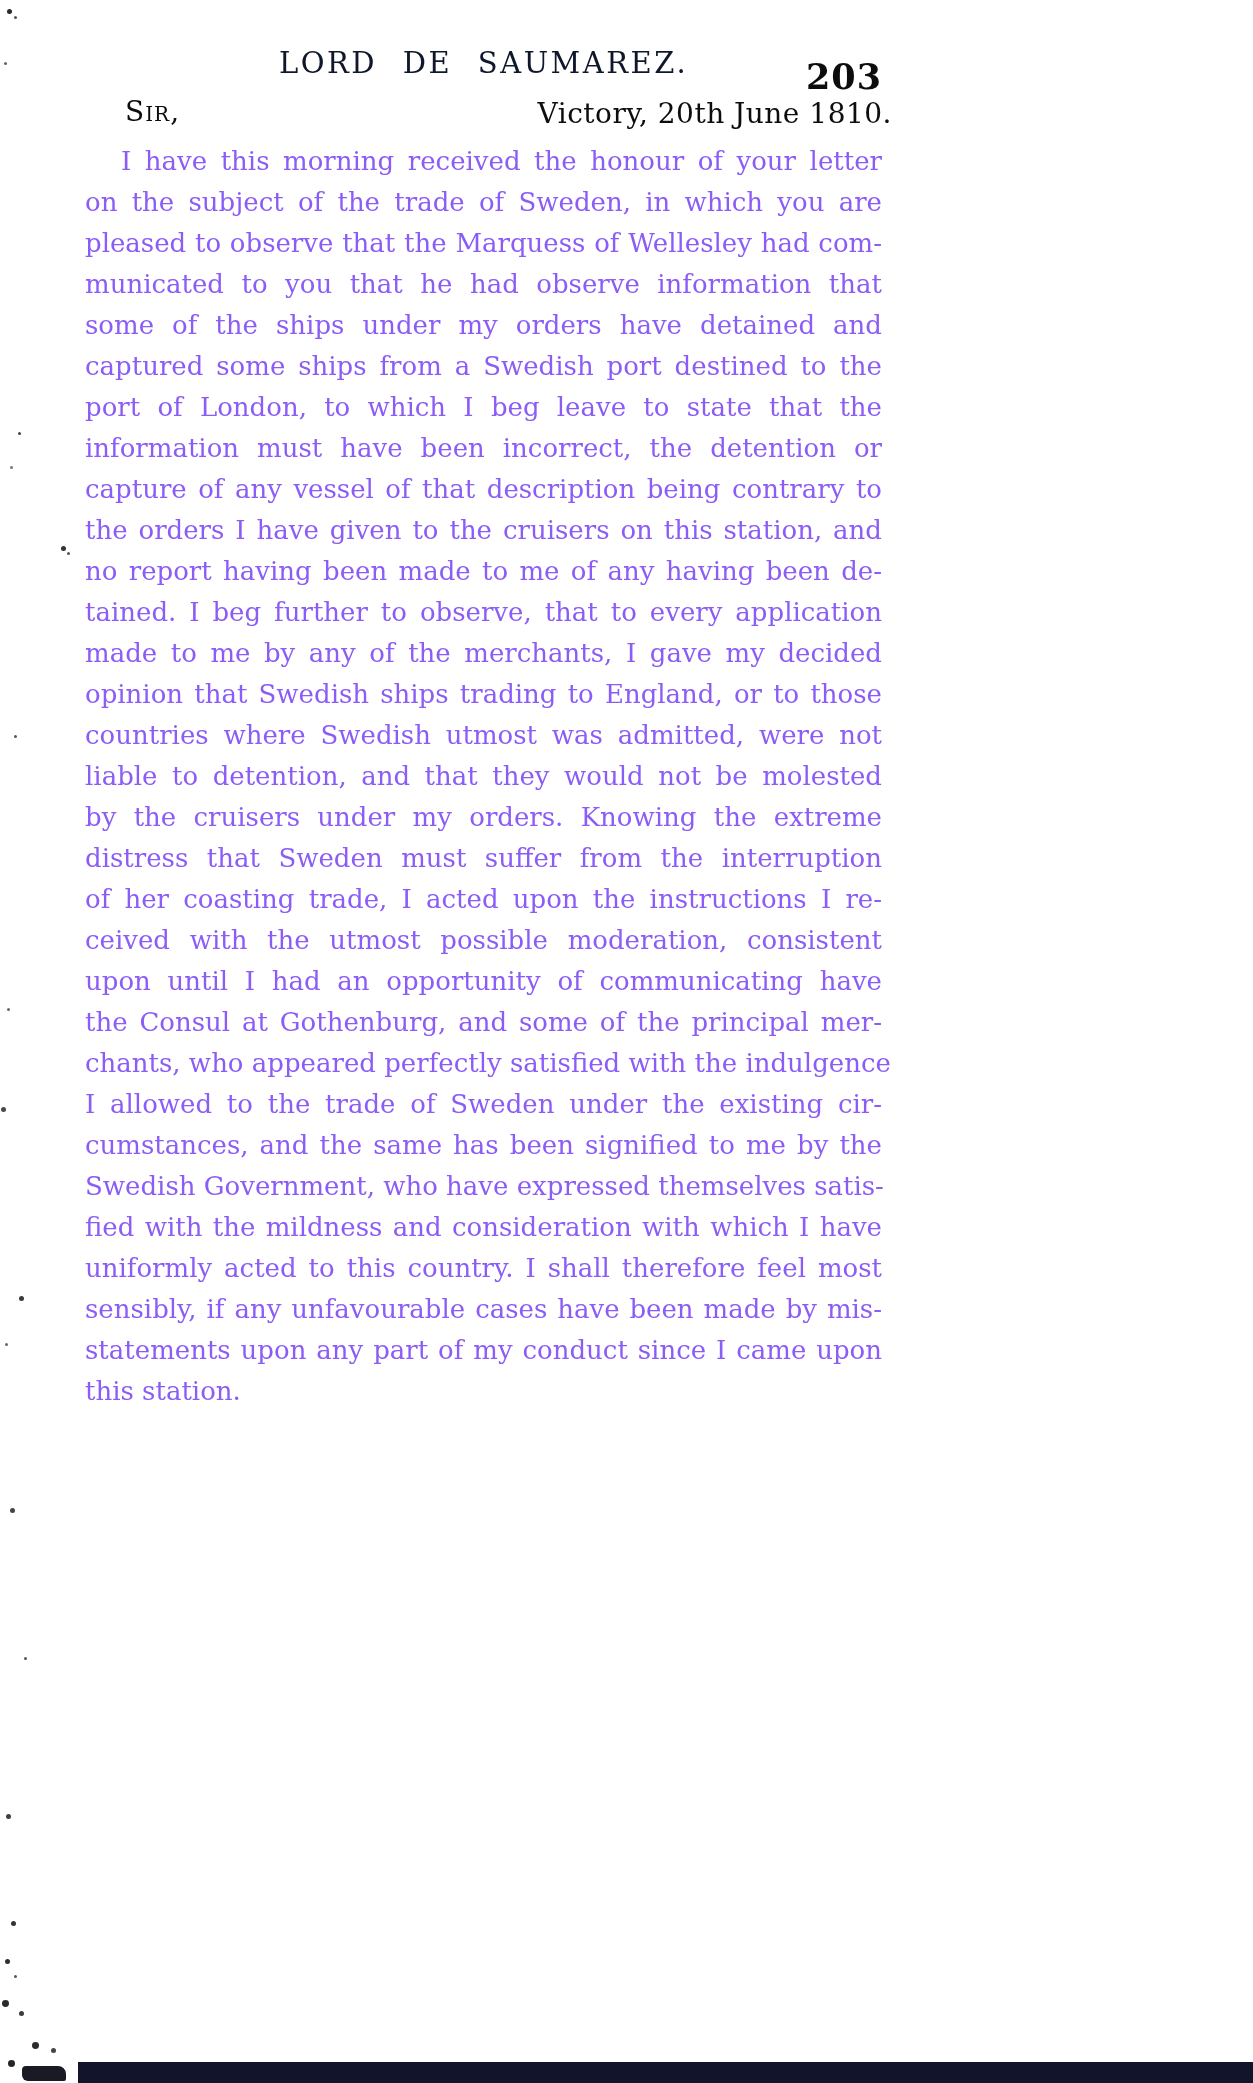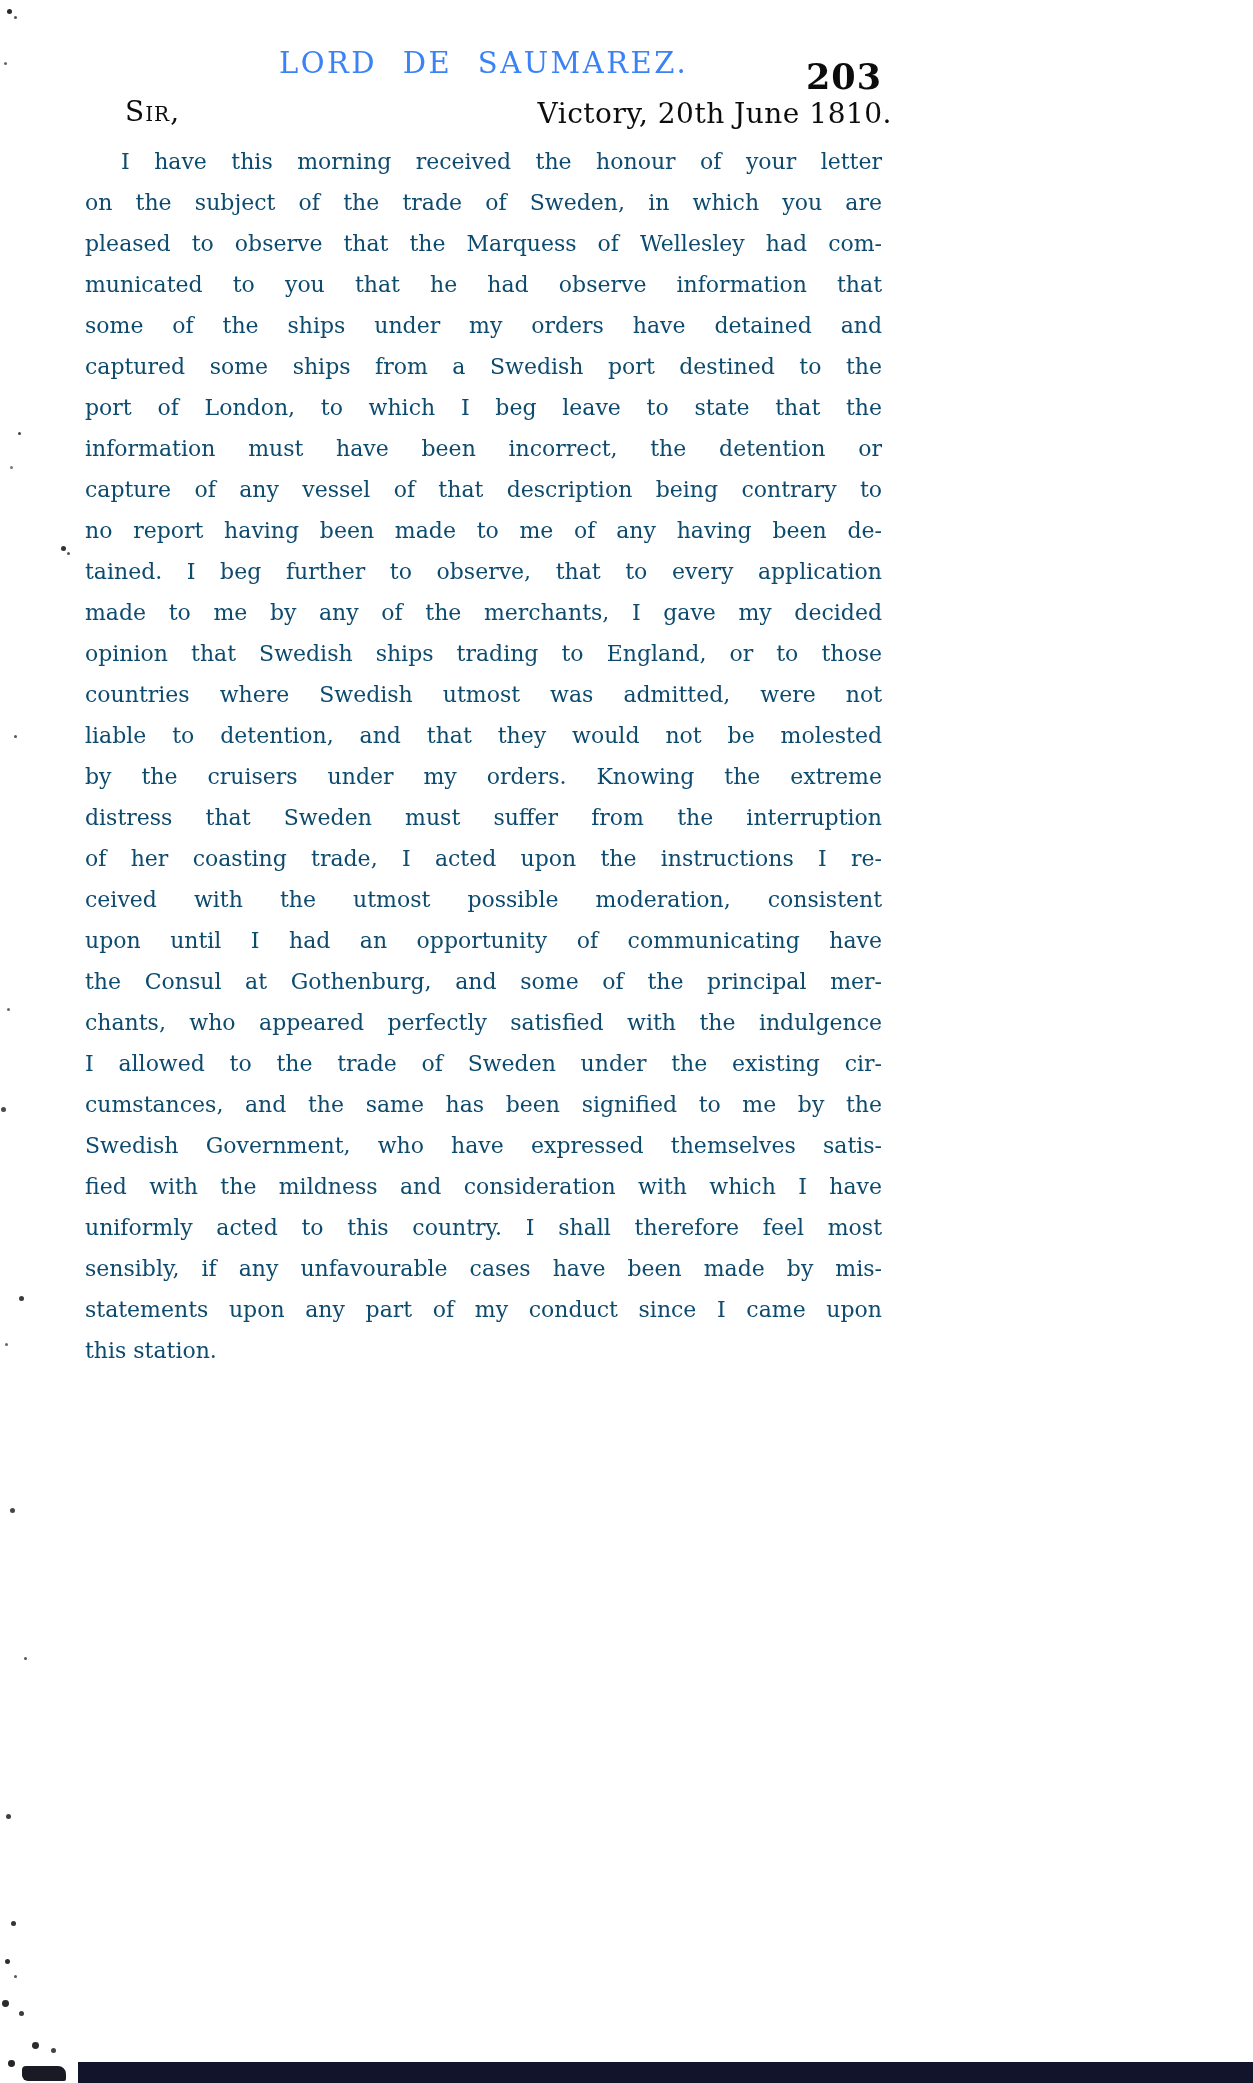--- a/index.html
+++ b/index.html
@@ -13,21 +13,21 @@
   }
   .page{position:absolute;inset:0;background:#fff;}
   
   .header{
     position:absolute;left:85px;top:44px;width:797px;height:40px;
   }
   .running-title{
     position:absolute;left:0;right:0;top:2px;
     text-align:center;
     font-size:29px;letter-spacing:2.5px;word-spacing:14px;
-    color:#3b82f6;
+    color:#0f172a;
   }
   .page-number{
     position:absolute;right:0;top:12px;
     font-size:35px;font-weight:bold;letter-spacing:1px;
     color:#0c0c0c;
   }
   
   .sir-row{
     position:absolute;left:85px;top:95px;width:797px;height:40px;
     font-size:28px;
@@ -40,26 +40,26 @@
   .dateline{
     position:absolute;right:30px;top:2px;
     letter-spacing:.5px;
   }
   
   .body-block{
     position:absolute;left:85px;top:141px;width:797px;
   }
   .body-block .line{
     height:41px;line-height:41px;
-    font-size:22px;
+    font-size:26px;
     text-align:justify;
     text-align-last:justify;
     white-space:nowrap;
     overflow:visible;
-    color:#0c4a6e;
+    color:#8b5cf6;
   }
   .body-block .line.indent{ text-indent:36px; }
   .body-block .line.last{ text-align-last:left; white-space:normal; }
   
   .noise-dot{
     position:absolute;left:0;top:0;width:3px;height:3px;border-radius:50%;
     background:transparent;
     box-shadow:
       8px 10px 0 1px #2a2a2a,
       14px 16px 0 0 #555,
@@ -113,20 +113,21 @@
   <div class="body-block">
       <div class="line indent">I have this morning  received the honour of  your letter</div>
       <div class="line">on the subject of the  trade of  Sweden,  in  which  you are</div>
       <div class="line">pleased to observe that the Marquess of Wellesley had com-</div>
       <div class="line">municated  to  you  that  he  had  observe  information  that</div>
       <div class="line">some  of  the  ships  under  my  orders  have   detained   and</div>
       <div class="line">captured  some  ships from a Swedish  port destined  to  the</div>
       <div class="line">port of  London,  to  which  I  beg  leave  to  state that  the</div>
       <div class="line">information  must  have  been  incorrect,  the  detention   or</div>
       <div class="line">capture of  any vessel of that description being contrary to</div>
+      <div class="line">the  orders I  have given  to  the cruisers on this station, and</div>
       <div class="line">no report having been made to me of  any having  been de-</div>
       <div class="line">tained.   I beg further to observe, that to every application</div>
       <div class="line">made to me by  any of  the  merchants,  I gave my decided</div>
       <div class="line">opinion that Swedish ships trading to England, or  to  those</div>
       <div class="line">countries  where  Swedish  utmost  was admitted,  were  not</div>
       <div class="line">liable  to  detention, and  that  they  would  not be  molested</div>
       <div class="line">by the cruisers  under  my  orders.    Knowing  the  extreme</div>
       <div class="line">distress  that  Sweden  must  suffer from  the  interruption</div>
       <div class="line">of  her coasting trade, I  acted  upon  the  instructions I re-</div>
       <div class="line">ceived  with  the  utmost   possible  moderation,  consistent</div>

